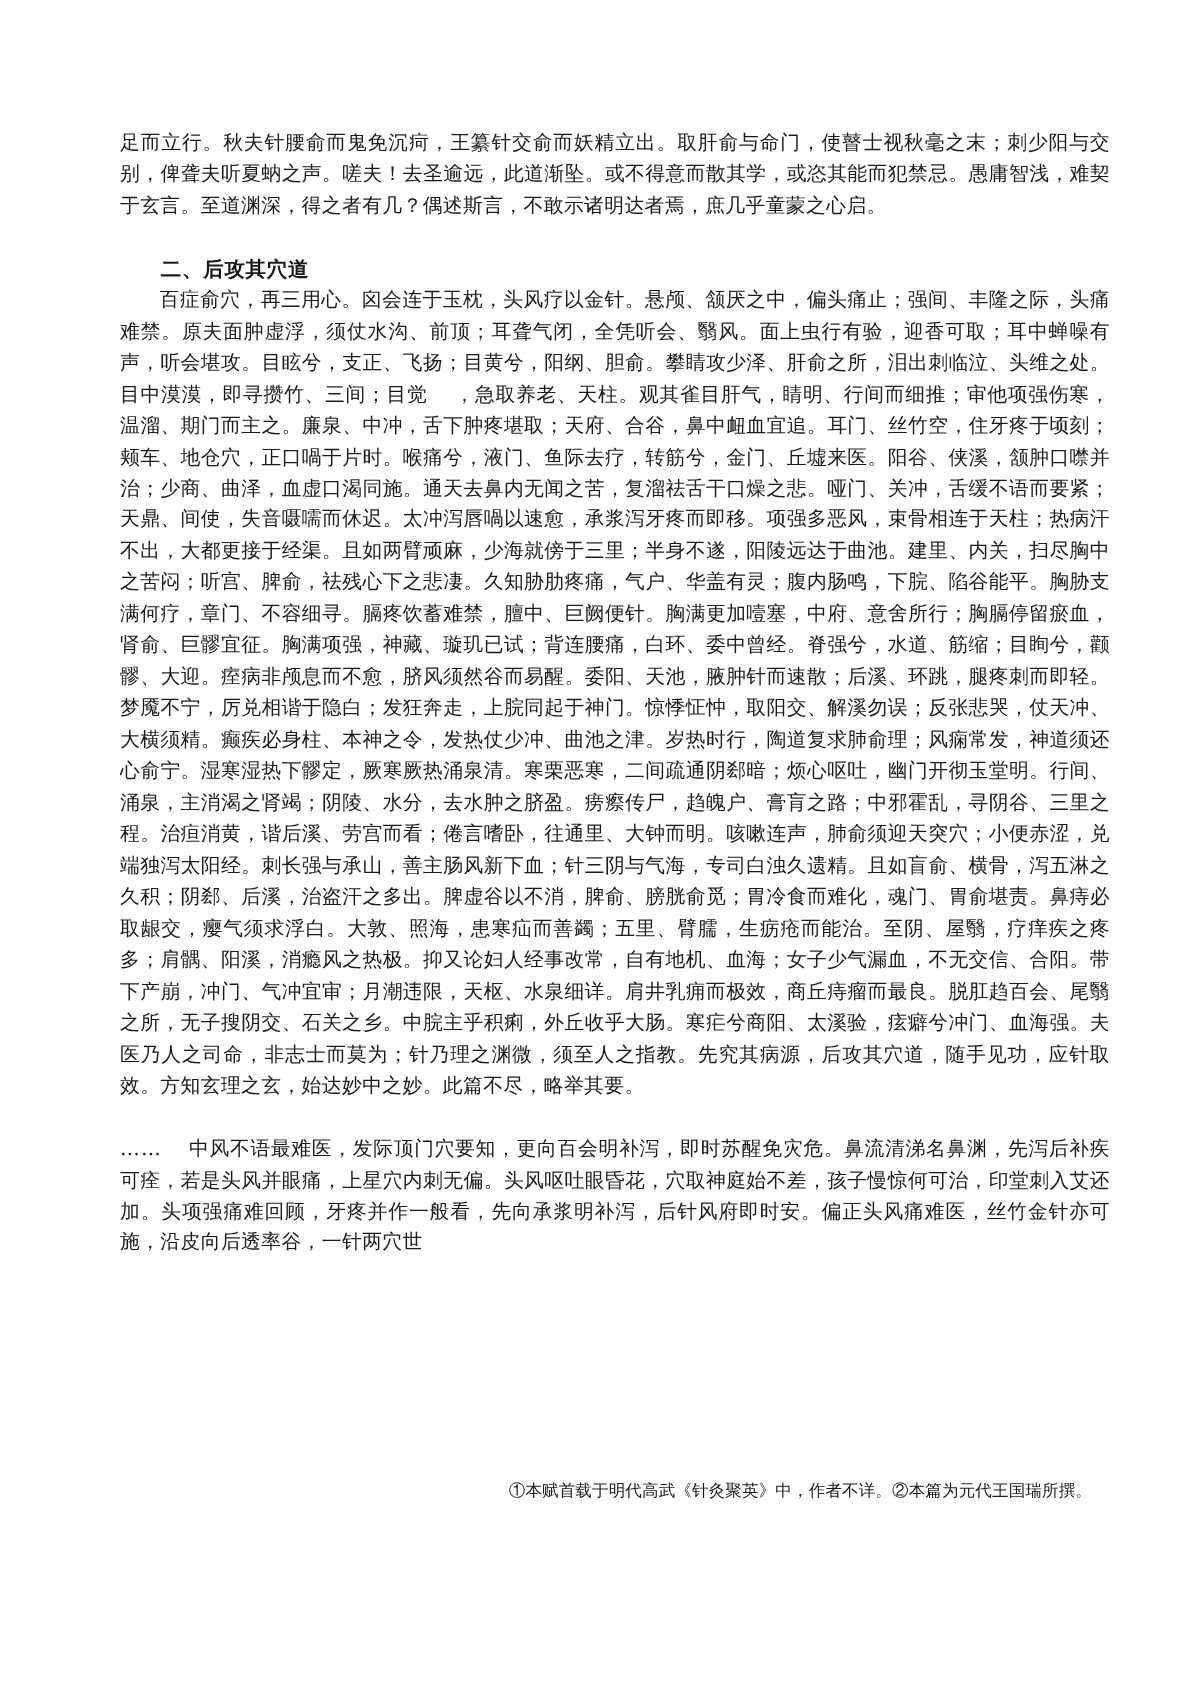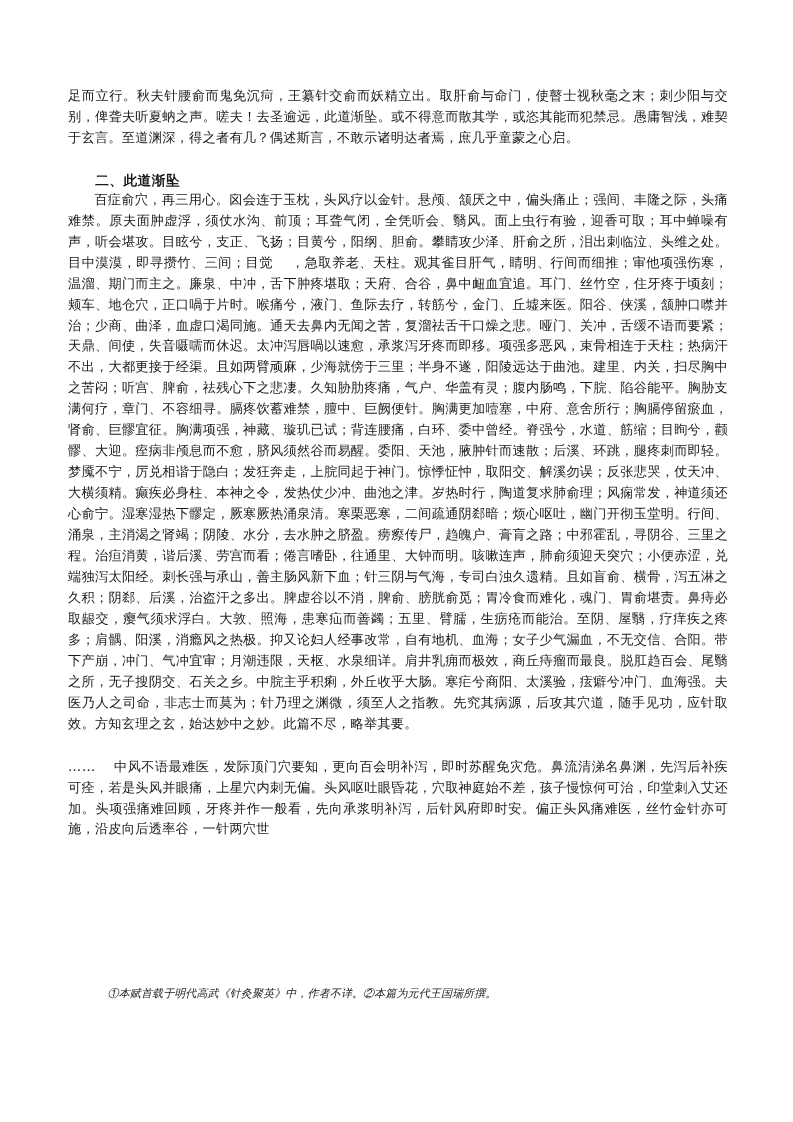--- a/index.html
+++ b/index.html
@@ -16,21 +16,21 @@
     position: relative;
     width: 793px;
     height: 1122px;
     margin: 0 auto;
     background: #ffffff;
     overflow: hidden;
     box-sizing: border-box;
   }
   .content {
     position: absolute;
-    left: 68px;
+    left: 80px;
     top: 86px;
     width: 660px;
   }
   p.body-text {
     margin: 0;
     font-size: 13.2px;
     line-height: 20.95px;
     text-align: justify;
     text-justify: inter-ideograph;
     letter-spacing: 0.02em;
@@ -66,39 +66,38 @@
   }
   .footnote {
     position: absolute;
     left: 68px;
     top: 986px;
     width: 660px;
     font-size: 11px;
     line-height: 16px;
     text-indent: 3.6em;
     letter-spacing: 0.01em;
-    text-align: left;
-    font-style: italic;
+    text-align: right;
   }
   .leader-dots {
     letter-spacing: 0.06em;
   }
 </style>
 </head>
 <body>
 
 <div class="page">
 
   <div class="content">
 
     <p class="body-text">足而立行。秋夫针腰俞而鬼免沉疴，王纂针交俞而妖精立出。取肝俞与命门，使瞽士视秋毫之末；刺少阳与交别，俾聋夫听夏蚋之声。嗟夫！去圣逾远，此道渐坠。或不得意而散其学，或恣其能而犯禁忌。愚庸智浅，难契于玄言。至道渊深，得之者有几？偶述斯言，不敢示诸明达者焉，庶几乎童蒙之心启。</p>
 
     <div class="spacer-lg"></div>
 
-    <h2 class="section-heading"><span>二、此道渐坠</span></h2>
+    <h2 class="section-heading"><span>二、后攻其穴道</span></h2>
 
     <p class="body-text indent2"><span>百症俞穴，再三用心。囟会连于玉枕，头风疗以金针。悬颅、颔厌之中，偏头痛止；强间、丰隆之际，头痛难禁。原夫面肿虚浮，须仗水沟、前顶；耳聋气闭，全凭听会、翳风。面上虫行有验，迎香可取；耳中蝉噪有声，听会堪攻。目眩兮，支正、飞扬；目黄兮，阳纲、胆俞。攀睛攻少泽、肝俞之所，泪出刺临泣、头维之处。目中漠漠，即寻攒竹、三间；目觉</span><span class="gap-glyph"></span><span>，急取养老、天柱。观其雀目肝气，睛明、行间而细推；审他项强伤寒，温溜、期门而主之。廉泉、中冲，舌下肿疼堪取；天府、合谷，鼻中衄血宜追。耳门、丝竹空，住牙疼于顷刻；颊车、地仓穴，正口喎于片时。喉痛兮，液门、鱼际去疗，转筋兮，金门、丘墟来医。阳谷、侠溪，颔肿口噤并治；少商、曲泽，血虚口渴同施。通天去鼻内无闻之苦，复溜祛舌干口燥之悲。哑门、关冲，舌缓不语而要紧；天鼎、间使，失音嗫嚅而休迟。太冲泻唇喎以速愈，承浆泻牙疼而即移。项强多恶风，束骨相连于天柱；热病汗不出，大都更接于经渠。且如两臂顽麻，少海就傍于三里；半身不遂，阳陵远达于曲池。建里、内关，扫尽胸中之苦闷；听宫、脾俞，祛残心下之悲凄。久知胁肋疼痛，气户、华盖有灵；腹内肠鸣，下脘、陷谷能平。胸胁支满何疗，章门、不容细寻。膈疼饮蓄难禁，膻中、巨阙便针。胸满更加噎塞，中府、意舍所行；胸膈停留瘀血，肾俞、巨髎宜征。胸满项强，神藏、璇玑已试；背连腰痛，白环、委中曾经。脊强兮，水道、筋缩；目眴兮，颧髎、大迎。痓病非颅息而不愈，脐风须然谷而易醒。委阳、天池，腋肿针而速散；后溪、环跳，腿疼刺而即轻。梦魇不宁，厉兑相谐于隐白；发狂奔走，上脘同起于神门。惊悸怔忡，取阳交、解溪勿误；反张悲哭，仗天冲、大横须精。癫疾必身柱、本神之令，发热仗少冲、曲池之津。岁热时行，陶道复求肺俞理；风痫常发，神道须还心俞宁。湿寒湿热下髎定，厥寒厥热涌泉清。寒栗恶寒，二间疏通阴郄暗；烦心呕吐，幽门开彻玉堂明。行间、涌泉，主消渴之肾竭；阴陵、水分，去水肿之脐盈。痨瘵传尸，趋魄户、膏肓之路；中邪霍乱，寻阴谷、三里之程。治疸消黄，谐后溪、劳宫而看；倦言嗜卧，往通里、大钟而明。咳嗽连声，肺俞须迎天突穴；小便赤涩，兑端独泻太阳经。刺长强与承山，善主肠风新下血；针三阴与气海，专司白浊久遗精。且如盲俞、横骨，泻五淋之久积；阴郄、后溪，治盗汗之多出。脾虚谷以不消，脾俞、膀胱俞觅；胃冷食而难化，魂门、胃俞堪责。鼻痔必取龈交，瘿气须求浮白。大敦、照海，患寒疝而善蠲；五里、臂臑，生疬疮而能治。至阴、屋翳，疗痒疾之疼多；肩髃、阳溪，消瘾风之热极。抑又论妇人经事改常，自有地机、血海；女子少气漏血，不无交信、合阳。带下产崩，冲门、气冲宜审；月潮违限，天枢、水泉细详。肩井乳痈而极效，商丘痔瘤而最良。脱肛趋百会、尾翳之所，无子搜阴交、石关之乡。中脘主乎积痢，外丘收乎大肠。寒疟兮商阳、太溪验，痃癖兮冲门、血海强。夫医乃人之司命，非志士而莫为；针乃理之渊微，须至人之指教。先究其病源，后攻其穴道，随手见功，应针取效。方知玄理之玄，始达妙中之妙。此篇不尽，略举其要。</span></p>
 
     <div class="spacer-lg"></div>
 
 
     <p class="body-text"><span class="leader-dots">……</span><span class="gap-glyph"></span><span>中风不语最难医，发际顶门穴要知，更向百会明补泻，即时苏醒免灾危。鼻流清涕名鼻渊，先泻后补疾可痊，若是头风并眼痛，上星穴内刺无偏。头风呕吐眼昏花，穴取神庭始不差，孩子慢惊何可治，印堂刺入艾还加。头项强痛难回顾，牙疼并作一般看，先向承浆明补泻，后针风府即时安。偏正头风痛难医，丝竹金针亦可施，沿皮向后透率谷，一针两穴世</span></p>
 
   </div>
 

